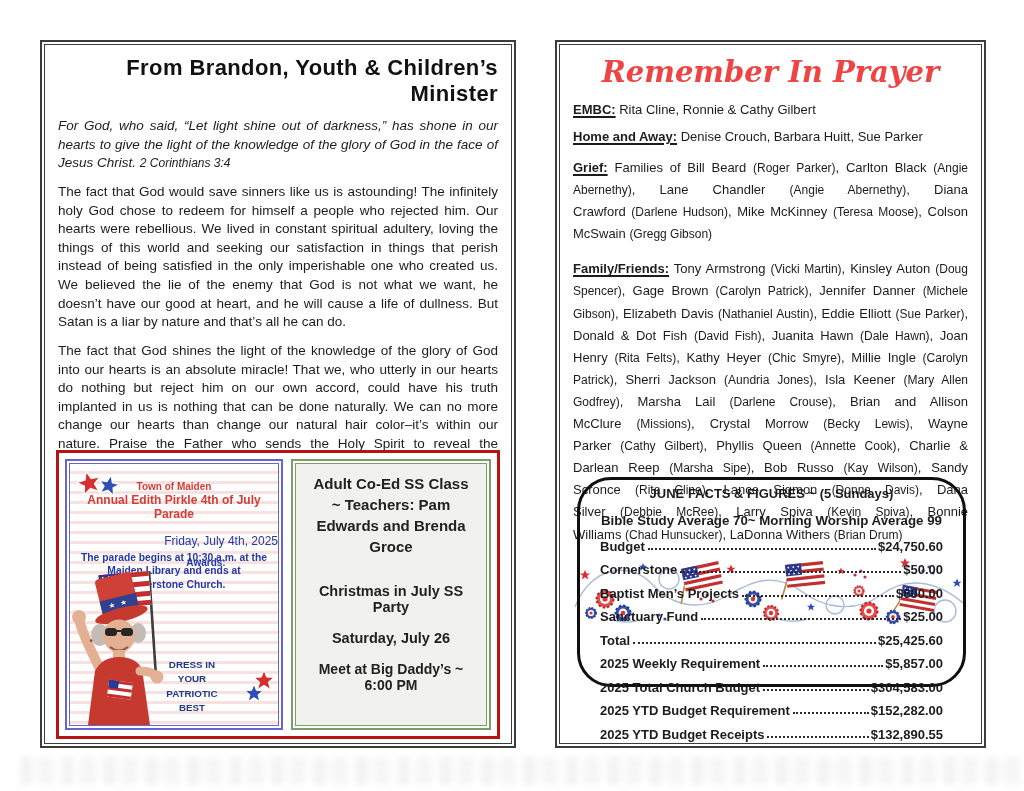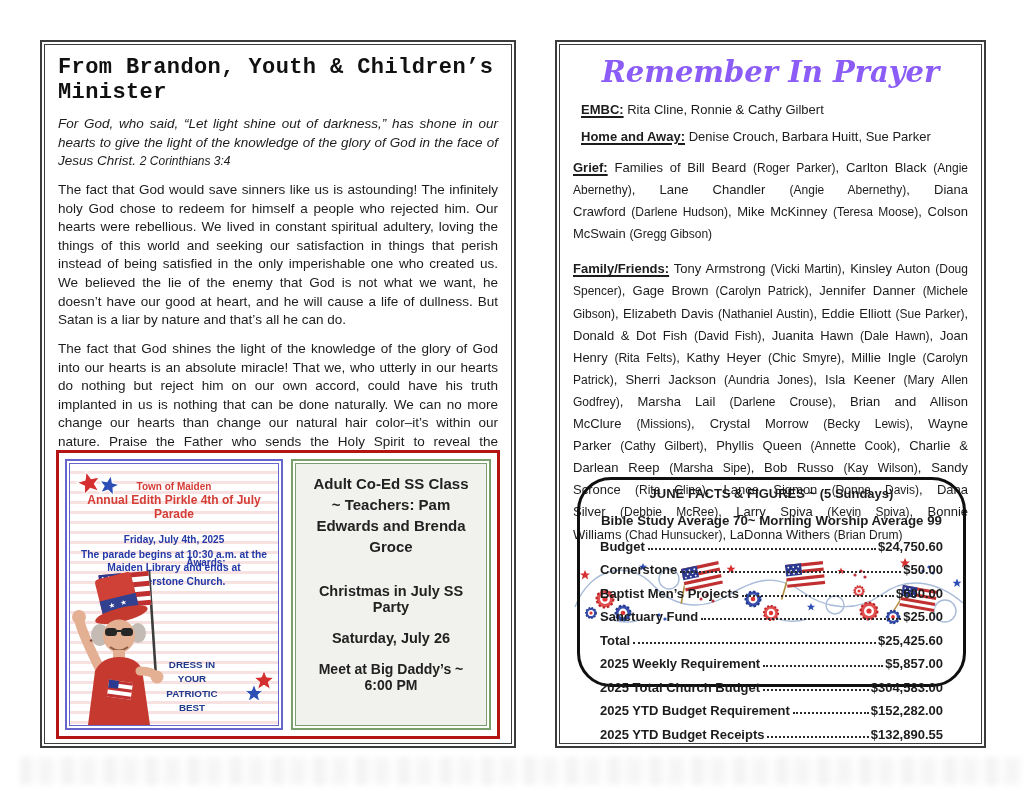--- a/index.html
+++ b/index.html
@@ -11,21 +11,21 @@
 
   
   .panel { position:absolute; border:2px solid #3c3c3c; background:#fff; }
   .panel-inner { position:absolute; inset:2px; border:1px solid #3c3c3c; background:#fff; overflow:hidden; }
   #left-panel  { left:40px;  top:40px; width:472px; height:704px; }
   #right-panel { left:555px; top:40px; width:427px; height:704px; }
 
   
   .lp-content { position:absolute; inset:0; padding:8px 13px; box-sizing:border-box; }
   .lp-title {
-    text-align:left; font-family:Liberation Mono, monospace;
+    text-align:right; font-family:Liberation Sans, sans-serif;
     font-size:22px; font-weight:600; letter-spacing:.4px; margin:2px 0 10px 0; color:#111;
   }
   .scripture { font-style:italic; font-size:13.5px; line-height:1.38; text-align:justify; margin:0 0 10px 0; }
   .scripture-ref { font-size:12px; }
   .body-par { font-size:13.5px; line-height:1.38; text-align:justify; margin:0 0 10px 0; }
   .inline-ref { font-size:12px; }
   .contact-line { font-size:13.5px; margin-top:2px; }
 
   
   .events {
@@ -35,21 +35,21 @@
   }
   .flyer { width:218px; position:relative; border:2px solid #6565cb; box-sizing:border-box; flex:none; }
   .flyer-inner {
     position:absolute; inset:2px; border:1px solid #6565cb; overflow:hidden;
     background:repeating-linear-gradient(180deg,#ffffff 0px,#ffffff 7px,#f7e1e1 7px,#f7e1e1 10px);
     text-align:center;
   }
   .flyer-stars-tl { position:absolute; left:3px; top:3px; }
   .flyer-title1 { color:#d43c35; font-weight:bold; font-size:10px; margin-top:17px; }
   .flyer-title2 { color:#d43c35; font-weight:bold; font-size:12px; margin-top:1px; }
-  .flyer-date   { color:#2438a6; font-weight:bold; font-size:10px; margin-top:13px; }
+  .flyer-date   { color:#2438a6; font-weight:normal; font-size:12px; margin-top:13px;text-align:right; }
   .flyer-details{ color:#2438a6; font-weight:600; font-size:10.3px; line-height:1.3; margin:3px 10px 0 10px; }
   .photo-wrap { position:absolute; left:0; bottom:0; width:135px; height:168px; }
   .awards {
     position:absolute; right:21px; top:92px; width:102px;
     color:#2438a6; font-weight:bold; font-size:10px; line-height:1.35;
   }
   .awards .line { margin-top:4px; }
   .dress {
     position:absolute; right:2px; bottom:10px; width:122px;
     display:flex; align-items:center; gap:12px;
@@ -65,23 +65,23 @@
   .cb-line { font-weight:bold; font-size:14.5px; text-align:center; color:#222; }
   .cb-event  { margin-top:26px; }
   .cb-date   { margin-top:15px; }
   .cb-place  { margin-top:15px; font-size:14px; }
   .cb-note { margin-top:29px; font-size:13.5px; line-height:1.4; text-align:justify; color:#2a2a2a; }
 
   
   .rp-content { position:absolute; inset:0; padding:6px 13px; box-sizing:border-box; }
   .rp-title {
     font-family:"DejaVu Serif", serif; font-style:italic; font-weight:bold;
-    font-size:29px; text-align:center; margin:4px 0 13px 0; color:#8b5cf6;
-  }
-  .pr-line { font-size:13px; margin-bottom:12px;margin-left:8px; }
+    font-size:29px; text-align:center; margin:4px 0 13px 0; color:#ef4444;
+  }
+  .pr-line { font-size:13px; margin-bottom:12px; }
   .pr-label { font-weight:bold; text-decoration:underline; text-decoration-thickness:1.5px; text-underline-offset:2px; }
   .pr-par { font-size:13px; line-height:1.7; text-align:justify; margin-bottom:9px; }
   .pn { font-size:13px; }
   .pp { font-size:12px; }
 
   .strip-wrap { margin:1px 0 4px 0; text-align:center; }
 
   .facts {
     position:absolute; left:17px; right:15px; top:432px; height:210px;
     border:3px solid #0f0f0f; border-radius:34px; box-sizing:border-box;

